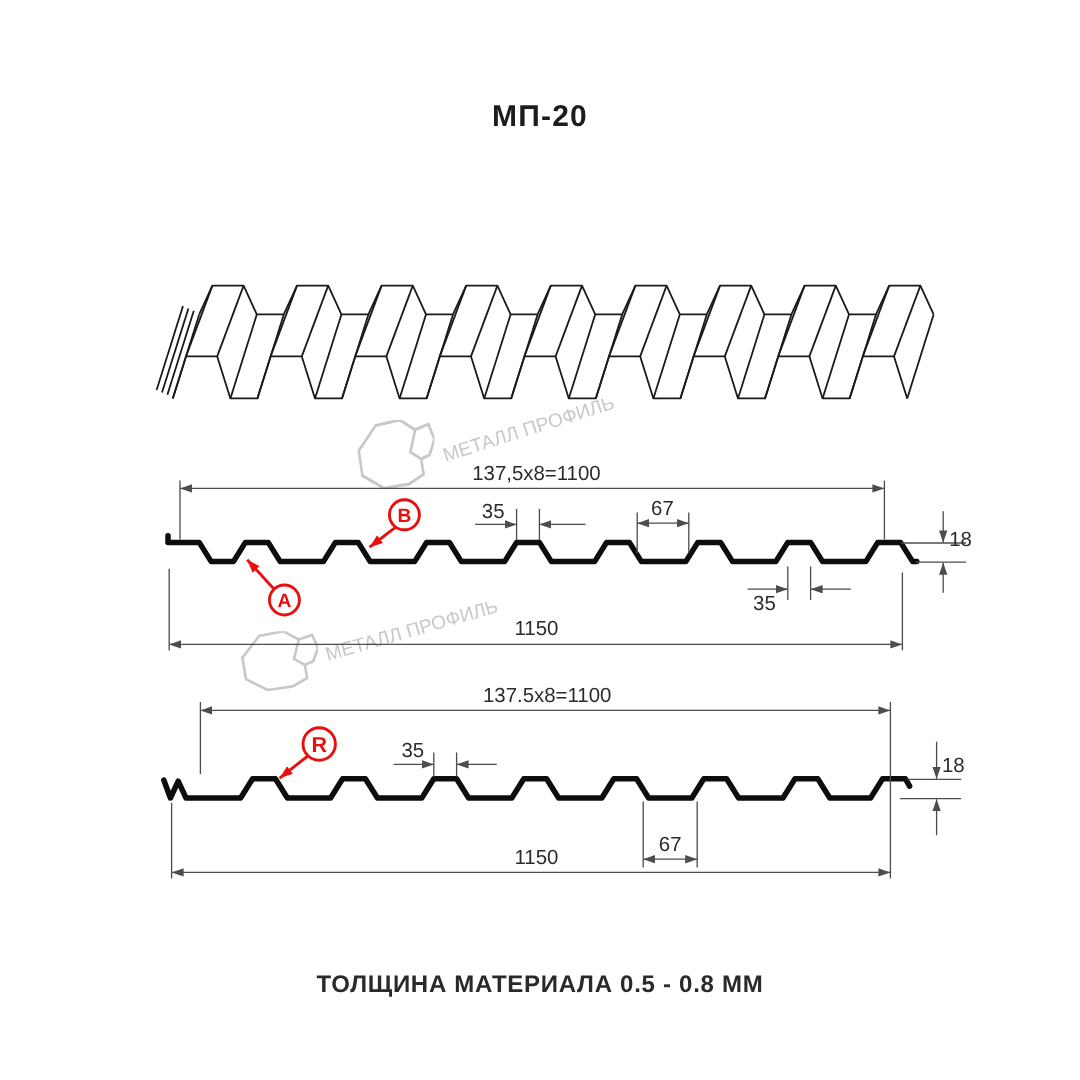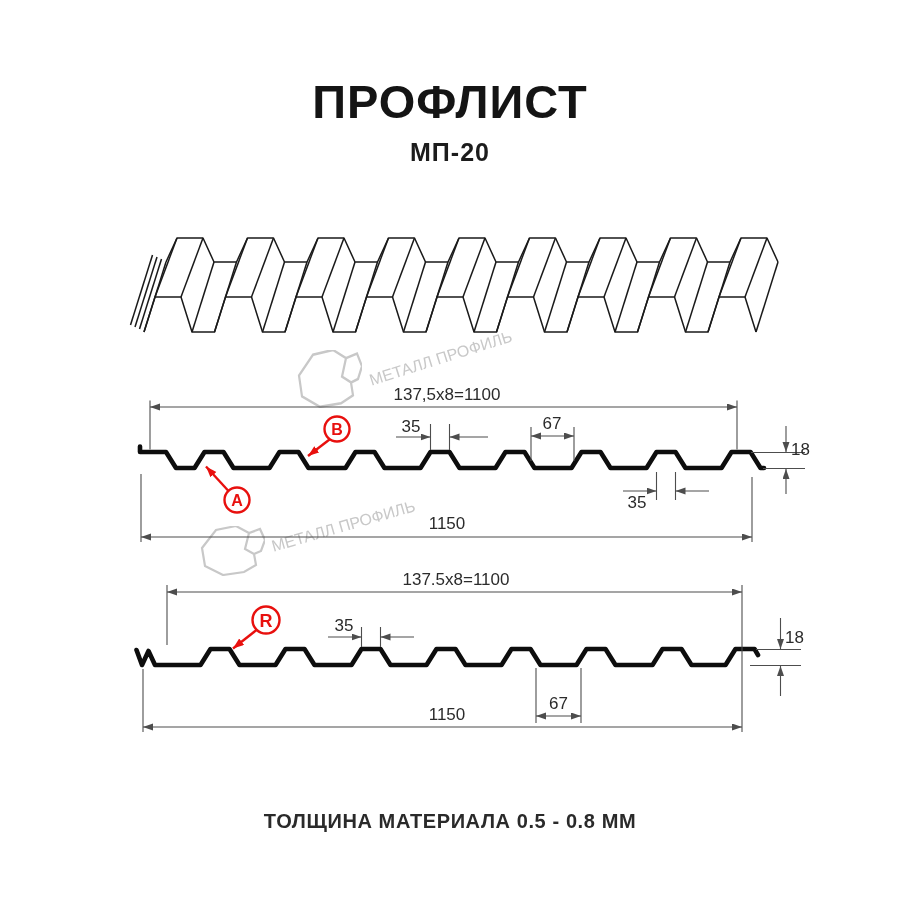--- a/index.html
+++ b/index.html
@@ -22,21 +22,20 @@
   .prof{stroke:#0d0d0d;stroke-width:4.6;fill:none;stroke-linejoin:round;stroke-linecap:round;}
   .sheet{stroke:#1a1a1a;stroke-width:1.5;fill:none;stroke-linejoin:round;}
   .red{stroke:#e8100e;fill:none;stroke-width:2.4;}
   .redtxt{fill:#e8100e;font-weight:bold;font-size:16px;text-anchor:middle;}
   .mid{text-anchor:middle;}
 </style>
 </head>
 <body>
 
 <div class="header">
-  <h1>ПРОФЛИСТ</h1>
   <div class="subtitle">МП-20</div>
 </div>
 
 <svg class="wm wm-logo wm1-logo" width="66" height="58" viewBox="0 0 66 50" preserveAspectRatio="none">
   <path d="M3,22 L17,4 L37,0 L50,7 L61,3 L66,14 L62,25 L55,28 L57,39 L45,46 L24,49 L6,40 Z M50,7 L46,23 L55,28" fill="none" stroke="#c8c8c8" stroke-width="2.2"></path>
 </svg>
 <div class="wm wm-text wm1-text">МЕТАЛЛ ПРОФИЛЬ</div>
 
 <svg class="wm wm-logo wm2-logo" width="66" height="50" viewBox="0 0 66 50">
   <path d="M3,22 L17,4 L37,0 L50,7 L61,3 L66,14 L62,25 L55,28 L57,39 L45,46 L24,49 L6,40 Z M50,7 L46,23 L55,28" fill="none" stroke="#c8c8c8" stroke-width="2.2"></path>

